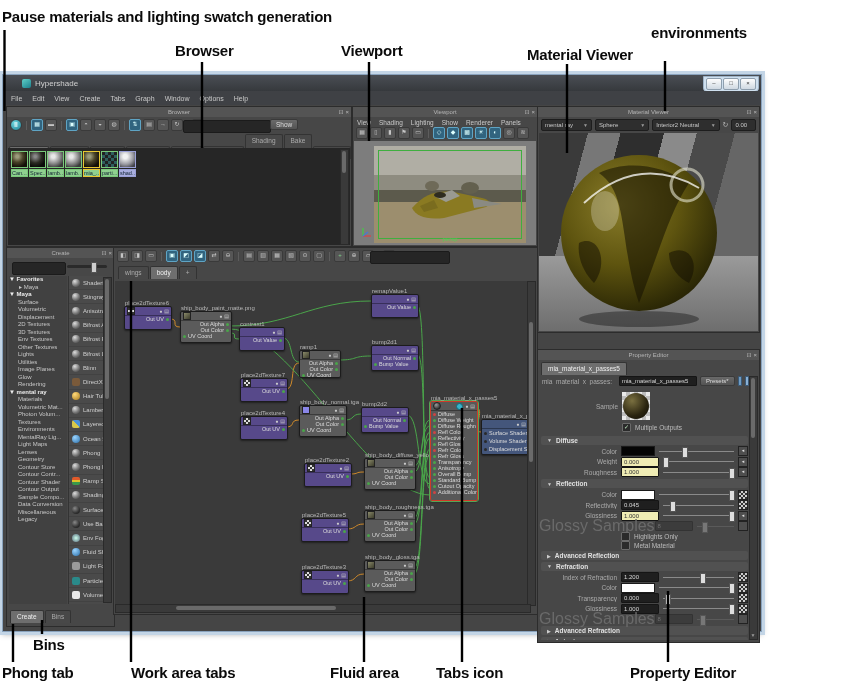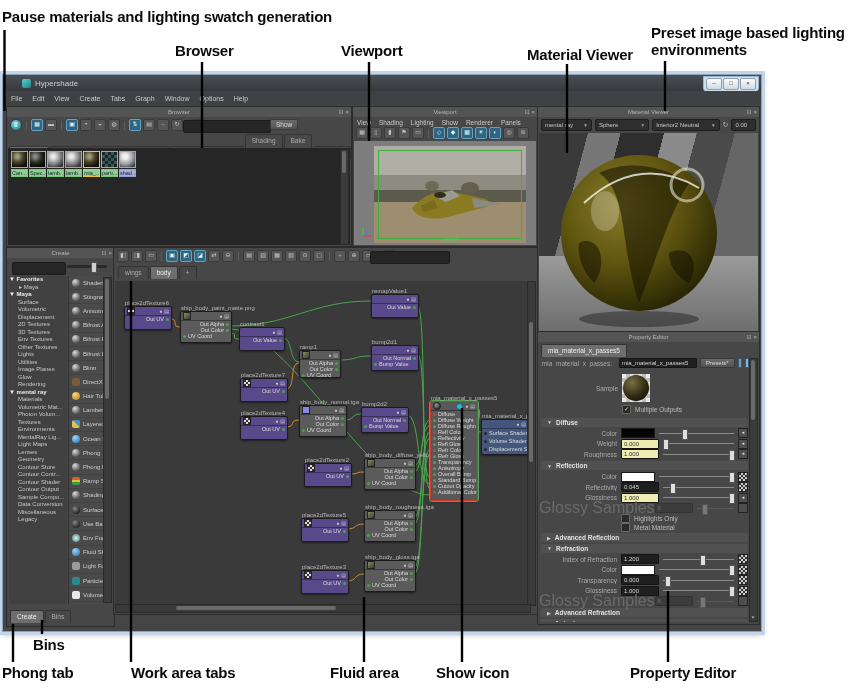--- a/index.html
+++ b/index.html
@@ -884,21 +884,21 @@
           </div>
         </div>
       <div class="vscroll" style="right:1px;top:33px;height:323px;">
         <div class="vthumb" style="top:40px;height:140px;"></div>
         </div>
       <div class="hscroll" style="left:1px;bottom:1px;width:414px;">
         <div class="hthumb" style="left:60px;width:160px;"></div>
         </div>
     </div>
 
-    <div class="panel" style="left:534px;top:256px;width:221px;height:292px;">
+    <div class="panel" style="left:534px;top:274px;width:221px;height:292px;">
       <div class="phdr">
         <span class="ptitle">Property Editor</span>
         <span class="pbtns">
             <span>⊡</span>
             <span>×</span>
           </span>
       </div>
       <div class="tabstrip" style="position:absolute;left:3px;top:12px;">
         <div class="tab active">mia_material_x_passes5</div>
       </div>
@@ -1091,35 +1091,34 @@
       <div class="callout-label" style="left: 175px; top: 42px;">
         <div>Browser</div>
       </div>
       <div class="callout-label" style="left: 341px; top: 42px;">
         <div>Viewport</div>
       </div>
       <div class="callout-label" style="left: 527px; top: 46px;">
         <div>Material Viewer</div>
       </div>
       <div class="callout-label" style="left: 651px; top: 24px;">
-        <div>Preset image based lighting</div>
         <div>environments</div>
       </div>
       <div class="callout-label" style="left: 2px; top: 664px;">
         <div>Phong tab</div>
       </div>
       <div class="callout-label" style="left: 33px; top: 636px;">
         <div>Bins</div>
       </div>
       <div class="callout-label" style="left: 131px; top: 664px;">
         <div>Work area tabs</div>
       </div>
       <div class="callout-label" style="left: 330px; top: 664px;">
         <div>Fluid area</div>
       </div>
       <div class="callout-label" style="left: 436px; top: 664px;">
-        <div>Show icon</div>
+        <div>Tabs icon</div>
       </div>
       <div class="callout-label" style="left: 630px; top: 664px;">
         <div>Property Editor</div>
       </div>
     </div>
 </div>
 
 </body></html>

